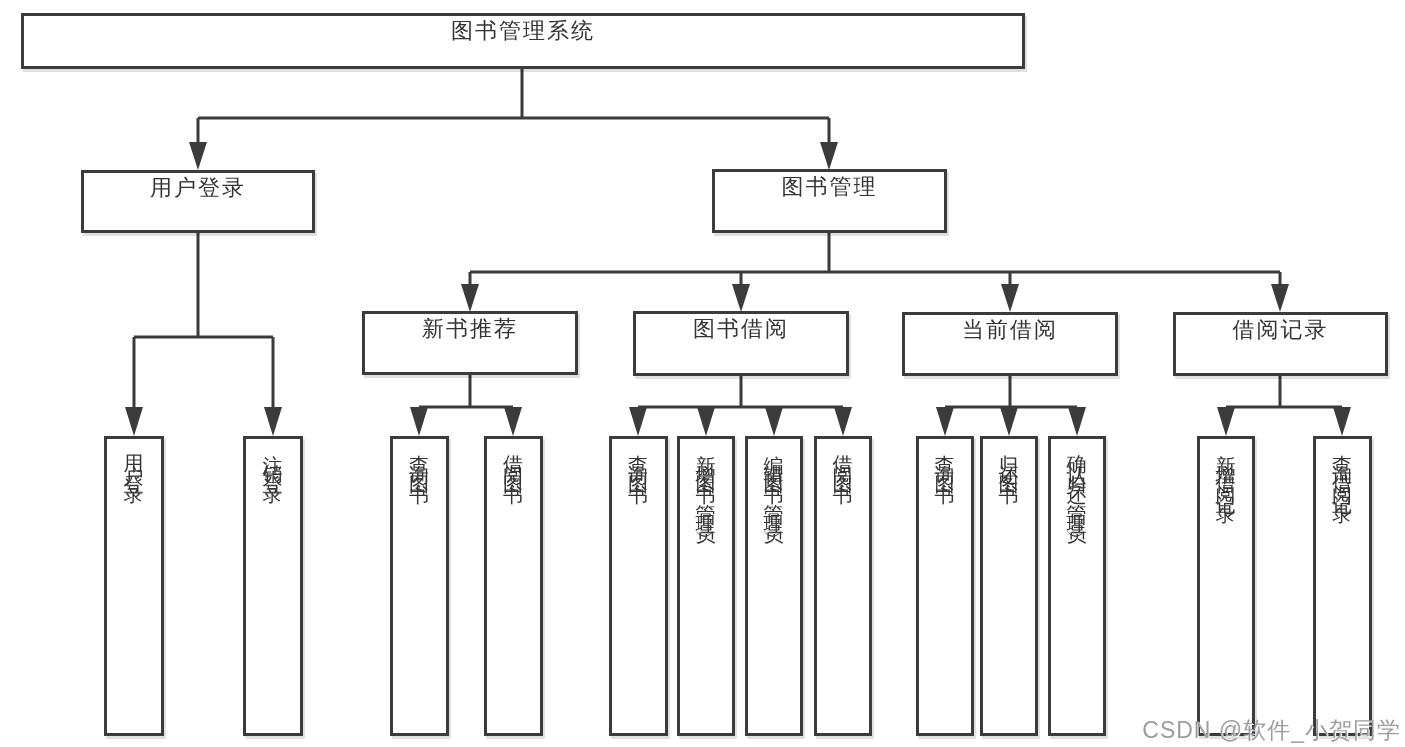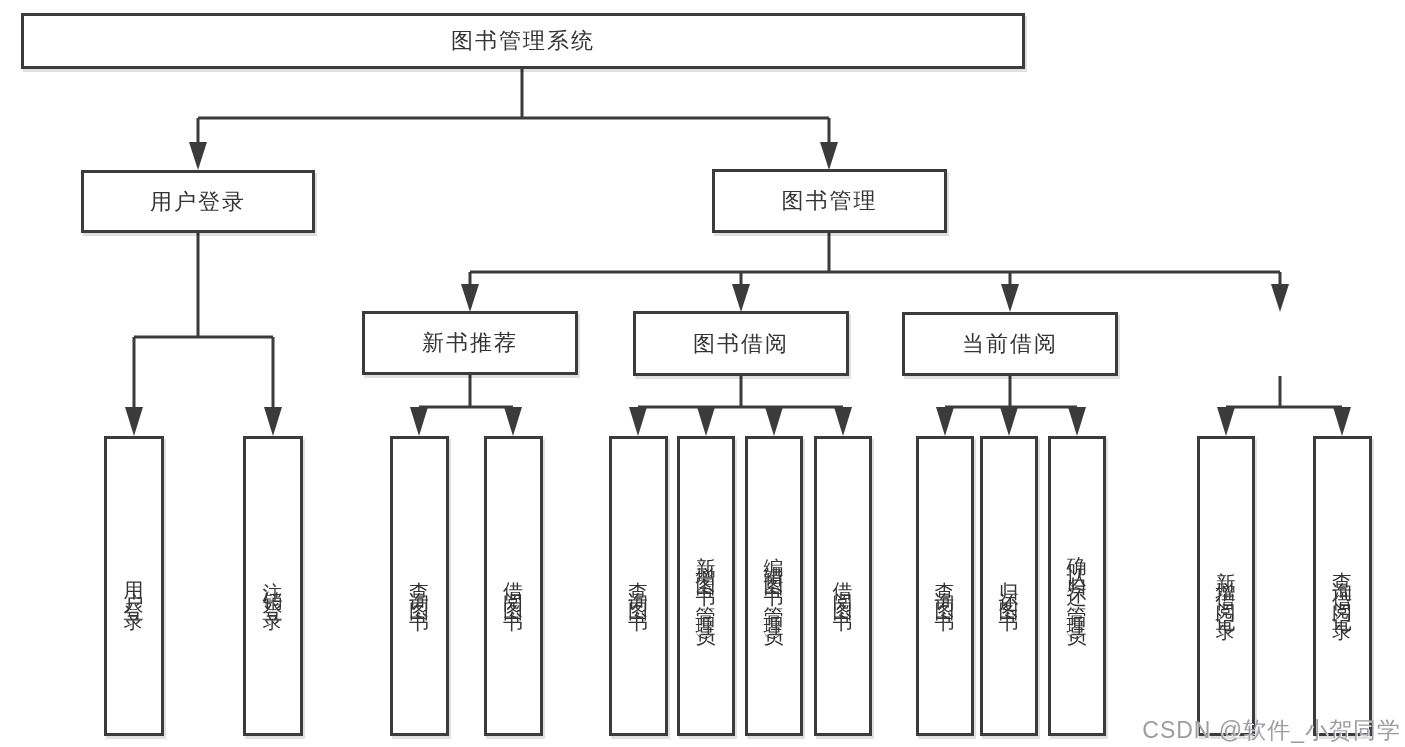--- a/index.html
+++ b/index.html
@@ -17,21 +17,20 @@
     width: 1405px; height: 747px;
   }
   .connectors path { stroke: #3b3b3b; stroke-width: 3; fill: none; }
   .connectors polygon { fill: #3b3b3b; stroke: none; }
   .node {
     position: absolute;
     box-sizing: border-box;
     background: #ffffff;
     border: 3px solid #3b3b3b;
     display: flex;
-    align-items: center;
     justify-content: center;
     color: #333333;
     box-shadow: 2px 3px 0 rgba(0,0,0,0.12);
   }
   .h-node { font-size: 22px; letter-spacing: 2px; white-space: nowrap; }
   .v-node span {
     writing-mode: vertical-rl;
     text-orientation: mixed;
     font-size: 20px;
     line-height: 1;
@@ -103,20 +102,23 @@
 
   <div class="node h-node" style="left:362px; top:311px; width:216px; height:64px">
     <span>新书推荐</span>
   </div>
   <div class="node h-node" style="left:902px; top:312px; width:216px; height:64px">
     <span>当前借阅</span>
   </div>
   <div class="node h-node" style="left:633px; top:311px; width:216px; height:65px">
     <span>图书借阅</span>
   </div>
+  <div class="node h-node" style="left:1173px; top:312px; width:215px; height:64px">
+    <span>借阅记录</span>
+  </div>
 
   <div class="node v-node" style="left:104px; top:436px; width:60px; height:300px">
     <span>用户登录</span>
   </div>
   <div class="node v-node" style="left:243px; top:436px; width:60px; height:300px">
     <span>注销登录</span>
   </div>
 
   <div class="node v-node" style="left:390px; top:436px; width:59px; height:300px">
     <span>查询图书</span>

